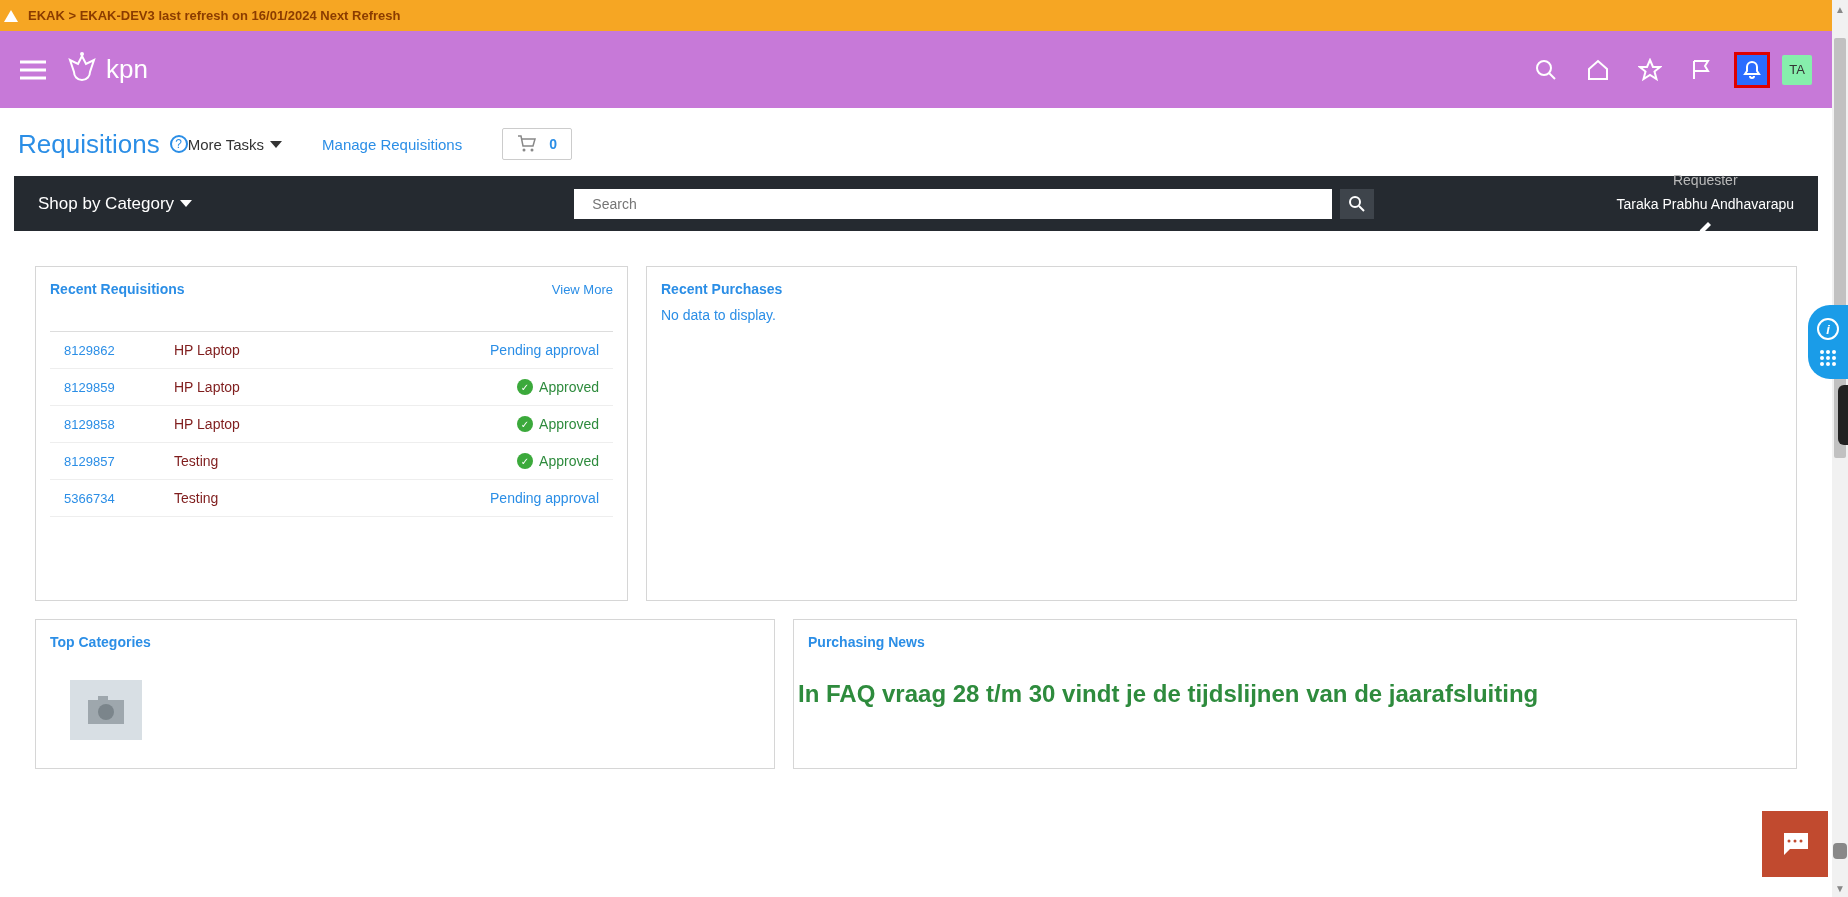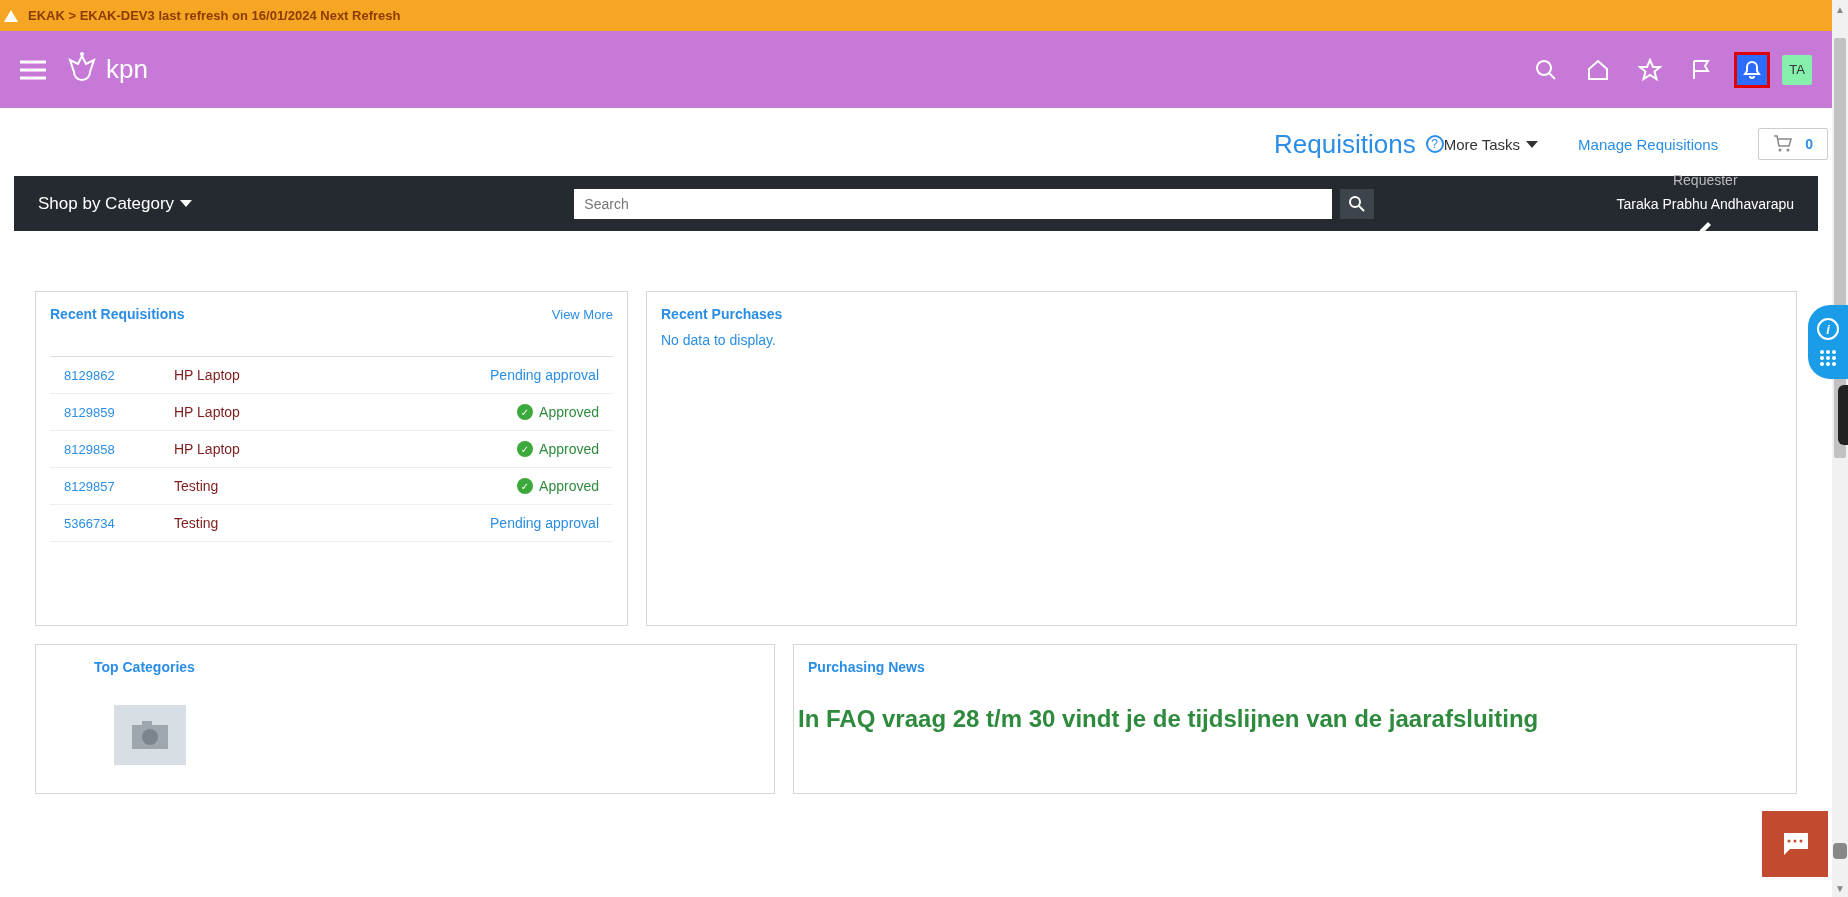--- a/index.html
+++ b/index.html
@@ -15,40 +15,40 @@
   .hamburger { cursor: pointer; }
   .hamburger svg { display: block; }
   .logo { display: flex; align-items: center; gap: 6px; color: #fff; font-size: 26px; font-weight: 300; }
   .header-icons { display: flex; align-items: center; gap: 12px; }
   .hicon { width: 40px; height: 40px; display: flex; align-items: center; justify-content: center; cursor: pointer; }
   .hicon svg { stroke: #fff; }
   .bell-wrap { border: 3px solid #e00000; background: #2b6cff; width: 36px; height: 36px; display: flex; align-items: center; justify-content: center; }
   .avatar { width: 30px; height: 30px; background: #86efac; color: #333; display: flex; align-items: center; justify-content: center; font-size: 13px; border-radius: 2px; }
 
   
-  .title-row { display: flex; align-items: center; justify-content: flex-end; padding: 20px 4px 16px 18px; }
+  .title-row { display: flex; align-items: center; justify-content: flex-start; padding: 20px 18px 16px 18px; }
   .page-title { color: #2b8ee6; font-size: 26px; font-weight: 400; display: flex; align-items: center; gap: 10px; }
   .help-circle { width: 18px; height: 18px; border: 2px solid #2b8ee6; border-radius: 50%; display: flex; align-items: center; justify-content: center; font-size: 12px; color: #2b8ee6; }
   .title-actions { display: flex; align-items: center; gap: 40px; }
   .more-tasks { color: #333; font-size: 15px; cursor: pointer; display: flex; align-items: center; gap: 6px; }
   .manage-link { color: #2b8ee6; font-size: 15px; cursor: pointer; }
   .cart-btn { border: 1px solid #ccc; border-radius: 2px; padding: 6px 14px; display: flex; align-items: center; gap: 12px; cursor: pointer; }
   .cart-count { color: #2b8ee6; font-weight: bold; }
 
   
   .search-bar { background: #252a30; margin: 0 14px; height: 55px; display: flex; align-items: center; padding: 0 24px; color: #fff; justify-content: space-between; }
   .shop-cat { font-size: 17px; display: flex; align-items: center; gap: 6px; cursor: pointer; }
   .search-wrap { display: flex; align-items: center; flex: 1; max-width: 800px; margin-left: 140px; }
-  .search-input { flex: 1; height: 30px; border: none; padding: 0 10px; font-size: 14px; }
+  .search-input { flex: 1; height: 30px; border: none; padding: 0 18px; font-size: 14px; }
   .search-btn { width: 34px; height: 30px; background: #3e444b; display: flex; align-items: center; justify-content: center; margin-left: 8px; cursor: pointer; }
   .requester { font-size: 14px; display: flex; align-items: center; gap: 8px; flex-direction: column; }
   .requester .label { color: #bbb; }
 
   
-  .content { padding: 35px 35px 0 35px; display: flex; flex-direction: column; gap: 18px; margin-top: 25px; }
+  .content { padding: 35px 35px 0 35px; display: flex; flex-direction: column; gap: 18px; }
   .row { display: flex; gap: 18px; }
   .panel { border: 1px solid #d6d6d6; background: #fff; flex: 1; padding: 14px 0 0 0; min-height: 100px; }
   .panel-header { display: flex; justify-content: space-between; align-items: center; padding: 0 14px 10px 14px; }
   .panel-title { color: #2b8ee6; font-size: 14px; font-weight: bold; }
   .panel-link { color: #2b8ee6; font-size: 13px; cursor: pointer; }
   .panel-body { padding: 0 14px 14px 14px; font-size: 14px; color: #2b8ee6; }
 
   .recent-req { min-height: 335px; max-width: 593px; }
   .recent-purchases { min-height: 335px; }
 
@@ -56,21 +56,21 @@
   .req-divider { border-top: 1px solid #ddd; margin: 24px 14px 0 14px; }
   .req-row { display: flex; align-items: center; padding: 10px 14px; border-bottom: 1px solid #eee; margin: 0 14px; }
   .req-id { width: 110px; color: #2b8ee6; font-size: 13px; cursor: pointer; }
   .req-desc { flex: 1; color: #7f1d1d; font-size: 14px; }
   .req-status { display: flex; align-items: center; gap: 6px; font-size: 14px; }
   .status-pending { color: #2b8ee6; cursor: pointer; }
   .status-approved { color: #2e8b3d; }
   .check-icon { width: 16px; height: 16px; background: #3ba93b; border-radius: 50%; display: flex; align-items: center; justify-content: center; color: #fff; font-size: 10px; }
 
   
-  .top-categories { flex: 0 0 740px; min-height: 150px; padding-left: 44px; }
+  .top-categories { flex: 0 0 740px; min-height: 150px; }
   .purchasing-news { flex: 1; min-height: 150px; }
   .cat-img { width: 72px; height: 60px; background: #d8dfe4; margin: 20px 0 0 34px; display: flex; align-items: center; justify-content: center; }
   .news-headline { color: #2e8b3d; font-size: 24px; font-weight: bold; padding: 18px 18px 10px 4px; line-height: 1.3; }
 
   
   .info-widget { position: fixed; right: 0; top: 305px; width: 40px; height: 74px; background: #1a9ce8; border-radius: 22px 0 0 22px; display: flex; flex-direction: column; align-items: center; justify-content: space-around; padding: 8px 0; cursor: pointer; }
   .info-widget .ci { width: 22px; height: 22px; border: 2px solid #fff; border-radius: 50%; display: flex; align-items: center; justify-content: center; color: #fff; font-size: 13px; font-style: italic; font-weight: bold; }
   .info-widget .dots { display: grid; grid-template-columns: repeat(3, 4px); gap: 2px; }
   .info-widget .dots span { width: 4px; height: 4px; background: #fff; border-radius: 50%; }
   .drag-handle { position: fixed; right: 0; top: 385px; width: 10px; height: 60px; background: #222; border-radius: 6px 0 0 6px; }

